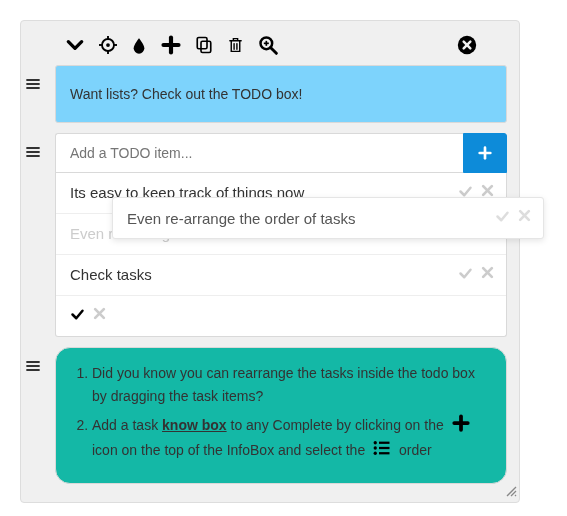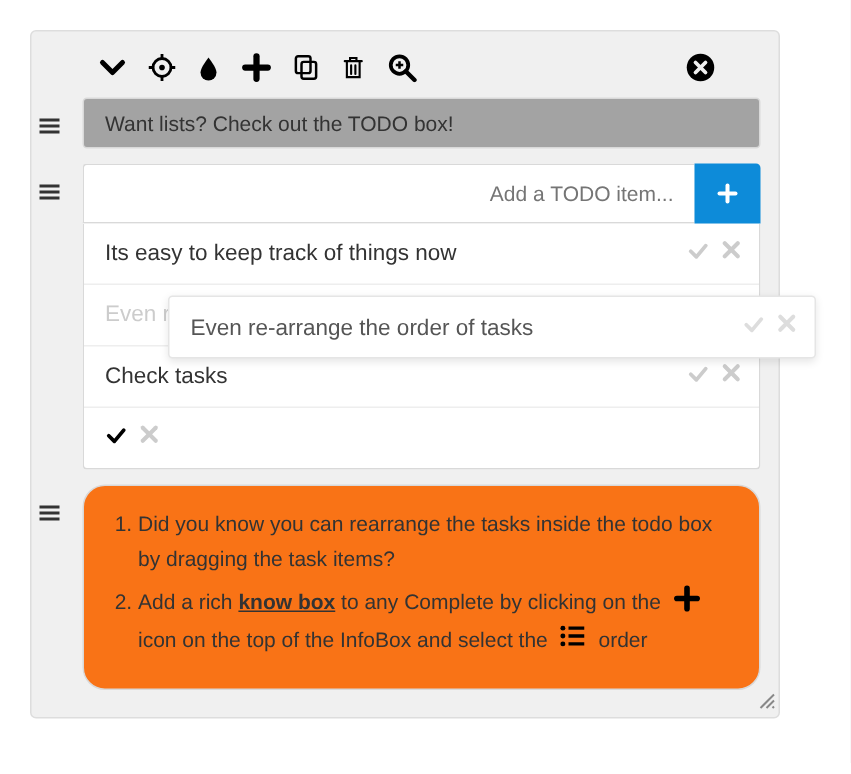--- a/index.html
+++ b/index.html
@@ -8,41 +8,41 @@
 .toolbar { display: flex; align-items: center; padding: 6px 30px 10px 36px; gap: 14px; }
 .toolbar-spacer { flex: 1; }
 .icon-svg { display: block; }
 .tb-icon { color: #000; cursor: pointer; }
 .close-icon { color: #000; cursor: pointer; }
 
 .section { position: relative; margin-bottom: 10px; }
 .drag-handle { position: absolute; left: -4px; top: 12px; color: #333; cursor: move; }
 .drag-handle svg { display: block; }
 
-.title-box { margin-left: 26px; background: #a3a3a3; border: 1px solid #d9d9d9; border-radius: 3px; padding: 8px 14px; }
+.title-box { margin-left: 26px; background: #7dd3fc; border: 1px solid #d9d9d9; border-radius: 3px; padding: 20px 14px; }
 
 .todo-block { margin-left: 26px; }
 .todo-input-row { display: flex; }
-.todo-input { flex: 1; border: 1px solid #d9d9d9; border-right: none; border-radius: 3px 0 0 0; padding: 11px 14px; font-size: 14px; color: #999; background: #fff; text-align: right; }
+.todo-input { flex: 1; border: 1px solid #d9d9d9; border-right: none; border-radius: 3px 0 0 0; padding: 11px 14px; font-size: 14px; color: #999; background: #fff; }
 .add-btn { width: 44px; background: #0d8bd9; border: 1px solid #0d8bd9; border-radius: 0 3px 0 0; display: flex; align-items: center; justify-content: center; cursor: pointer; color: #fff; }
 .todo-list { border: 1px solid #d9d9d9; border-top: none; background: #fff; border-radius: 0 0 3px 3px; }
 .todo-item { display: flex; padding: 11px 12px 11px 14px; border-bottom: 1px solid #eee; position: relative; }
 .todo-item:last-child { border-bottom: none; }
 .todo-item.faded .todo-text { color: #ccc; }
 .todo-text { flex: 1; font-size: 15px; }
 .completed .todo-text { text-decoration: line-through; }
 .todo-actions { display: flex; gap: 8px; color: #ccc; }
 .todo-actions .active { color: #000; }
 .todo-actions span { cursor: pointer; }
 
 .drag-ghost { position: absolute; left: 112px; top: 197px; width: 432px; background: #fff; border: 1px solid #e5e5e5; border-radius: 3px; box-shadow: 0 2px 6px rgba(0,0,0,0.1); display: flex; align-items: center; padding: 11px 12px 11px 14px; z-index: 10; }
 .drag-ghost .todo-text { color: #555; }
 .drag-ghost .todo-actions { color: #ddd; }
 
-.tips-box { margin-left: 26px; background: #f97316; border: 1px solid #d9d9d9; border-radius: 15px; padding: 14px 18px 14px 14px; line-height: 1.65; }
+.tips-box { margin-left: 26px; background: #14b8a6; border: 1px solid #d9d9d9; border-radius: 15px; padding: 14px 18px 14px 14px; line-height: 1.65; }
 .tips-box ol { padding-left: 22px; }
 .tips-box li { margin-bottom: 6px; }
 .inline-icon { display: inline-block; vertical-align: middle; margin: 0 4px; }
 .bold-u { font-weight: 700; text-decoration: underline; }
 
 .resizer { position: absolute; right: 2px; bottom: 2px; color: #888; cursor: nwse-resize; }
 </style>
 </head>
 <body>
 
@@ -190,21 +190,21 @@
       <svg width="16" height="14" viewBox="0 0 24 18">
           <line x1="2" y1="3" x2="22" y2="3" stroke="currentColor" stroke-width="3"></line>
           <line x1="2" y1="9" x2="22" y2="9" stroke="currentColor" stroke-width="3"></line>
           <line x1="2" y1="15" x2="22" y2="15" stroke="currentColor" stroke-width="3"></line>
         </svg>
     </span>
     <div class="tips-box">
       <ol>
         <li><span>Did you know you can rearrange the tasks inside the todo box by dragging the task items?</span></li>
         <li>
-          <span>Add a rich </span><span class="bold-u">know box</span><span> to any Complete by clicking on the </span>
+          <span>Add a task </span><span class="bold-u">know box</span><span> to any Complete by clicking on the </span>
           <span class="inline-icon"><svg width="18" height="18" viewBox="0 0 24 24">
                 <line x1="12" y1="3" x2="12" y2="21" stroke="#000" stroke-width="5" stroke-linecap="round"></line>
                 <line x1="3" y1="12" x2="21" y2="12" stroke="#000" stroke-width="5" stroke-linecap="round"></line>
               </svg></span>
           <span> icon on the top of the InfoBox and select the </span>
           <span class="inline-icon"><svg width="18" height="16" viewBox="0 0 24 20">
                 <circle cx="3" cy="3" r="2.2" fill="#000"></circle>
                 <line x1="8" y1="3" x2="22" y2="3" stroke="#000" stroke-width="3"></line>
                 <circle cx="3" cy="10" r="2.2" fill="#000"></circle>
                 <line x1="8" y1="10" x2="22" y2="10" stroke="#000" stroke-width="3"></line>

